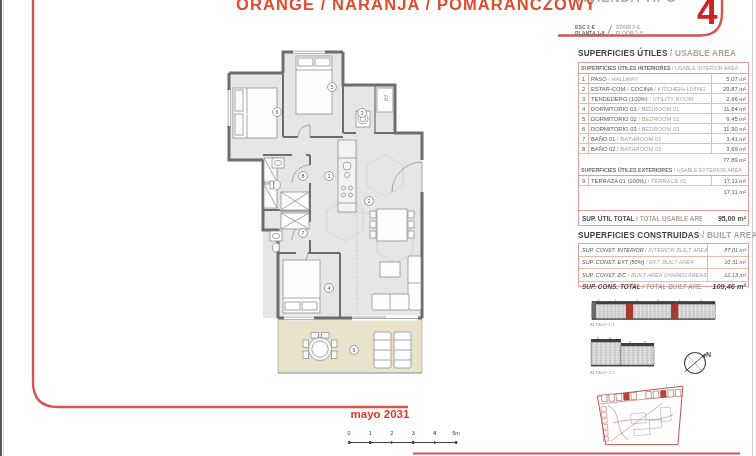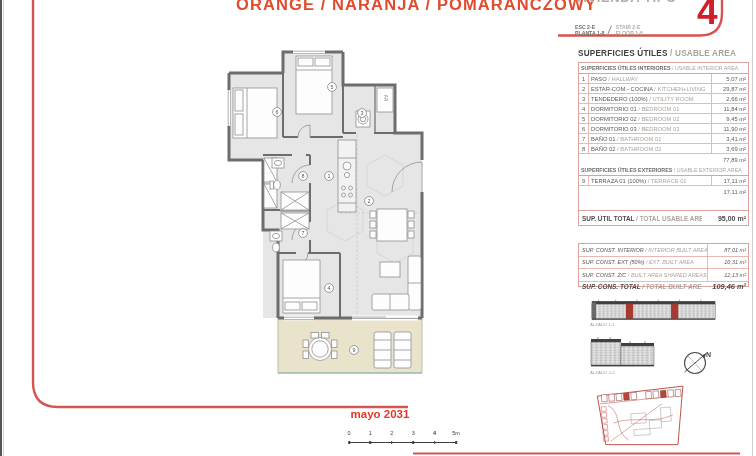--- a/index.html
+++ b/index.html
@@ -168,20 +168,24 @@
       </div>
     <div class="row subtotal">
       <span class="cell-val">17,11 m²</span>
     </div>
     <div class="row total">
       <span class="cell-name"><span>SUP. ÚTIL TOTAL</span> <span class="en">/ TOTAL USABLE AREA</span></span>
       <span class="cell-val">95,00 m²</span>
     </div>
   </div>
 
+  <div class="abs sec-heading" id="built-heading">
+    <span>SUPERFICIES CONSTRUIDAS</span>
+    <span class="en">/ BUILT AREA</span>
+  </div>
   <div class="abs ptable" id="built-table">
     <div id="built-rows">
         <div class="row data">
           <span class="cell-name"><span>SUP. CONST. INTERIOR</span><span class="en"> / INTERIOR BUILT AREA</span></span>
           <span class="cell-val">87,01 m²</span>
         </div>
         <div class="row data">
           <span class="cell-name"><span>SUP. CONST. EXT (50%)</span><span class="en"> / EXT. BUILT AREA</span></span>
           <span class="cell-val">10,31 m²</span>
         </div>

